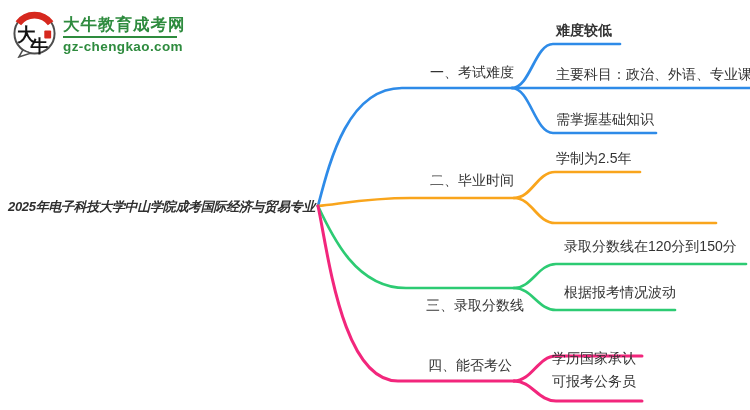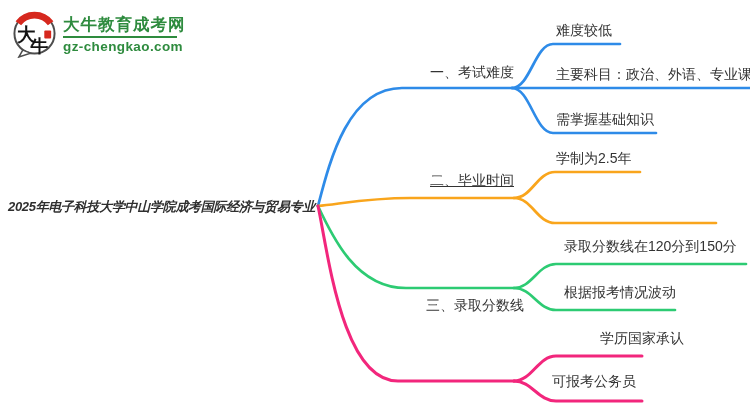--- a/index.html
+++ b/index.html
@@ -17,31 +17,31 @@
   }
   
   .logo{position:absolute;left:11px;top:11px;display:flex;align-items:center;gap:5px;}
   .logo-texts{display:flex;flex-direction:column;}
   .logo-name{color:#2e8b3e;font-size:16.5px;font-weight:bold;letter-spacing:1px;line-height:1.25;text-align:right;}
   .logo-rule{height:2px;background:#2e8b3e;width:114px;margin:1px 0 2px 0;}
   .logo-domain{color:#2e8b3e;font-size:13.5px;font-weight:bold;letter-spacing:0.4px;line-height:1.1;}
   
   .p-root{left:8px;top:199px;font-style:italic;}
   .p-b1{left:430px;top:64px;}
-  .p-b2{left:430px;top:172px;text-decoration:underline;}
+  .p-b2{left:430px;top:172px;}
   .p-b3{left:426px;top:257px;margin-top:40px;}
   .p-b4{left:428px;top:357px;}
-  .p-b1c0{left:556px;top:22px;}
+  .p-b1c0{left:556px;top:22px;font-weight:bold;}
   .p-b1c1{left:556px;top:66px;}
   .p-b1c2{left:556px;top:111px;}
   .p-b2c0{left:556px;top:150px;}
   .p-b2c1{left:556px;top:197px;}
   .p-b3c0{left:564px;top:238px;}
   .p-b3c1{left:564px;top:284px;}
-  .p-b4c0{left:552px;top:330px;margin-left:48px;}
+  .p-b4c0{left:552px;top:350px;}
   .p-b4c1{left:552px;top:373px;text-align:center;}
 </style>
 </head>
 <body>
 
 <div class="canvas">
 
   <svg class="lines" width="750" height="410" viewBox="0 0 750 410">
     <g fill="none" stroke-width="2.7" stroke-linecap="round" stroke="#2e8be8">
       <path d="M318 206 C330 160 348 88 402 88 L512 88"></path>
@@ -80,20 +80,21 @@
       <span class="logo-rule"></span>
       <span class="logo-domain">gz-chengkao.com</span>
     </div>
   </div>
 
   <div class="root-lbl p-root">2025年电子科技大学中山学院成考国际经济与贸易专业</div>
 
   <div class="lbl p-b1">一、考试难度</div>
   <div class="lbl p-b2">二、毕业时间</div>
   <div class="lbl p-b3">三、录取分数线</div>
+  <div class="lbl p-b4">四、能否考公</div>
 
   <div class="lbl p-b1c0">难度较低</div>
   <div class="lbl p-b1c1">主要科目：政治、外语、专业课程</div>
   <div class="lbl p-b1c2">需掌握基础知识</div>
 
   <div class="lbl p-b2c0">学制为2.5年</div>
 
   <div class="lbl p-b3c0">录取分数线在120分到150分</div>
   <div class="lbl p-b3c1">根据报考情况波动</div>
 

